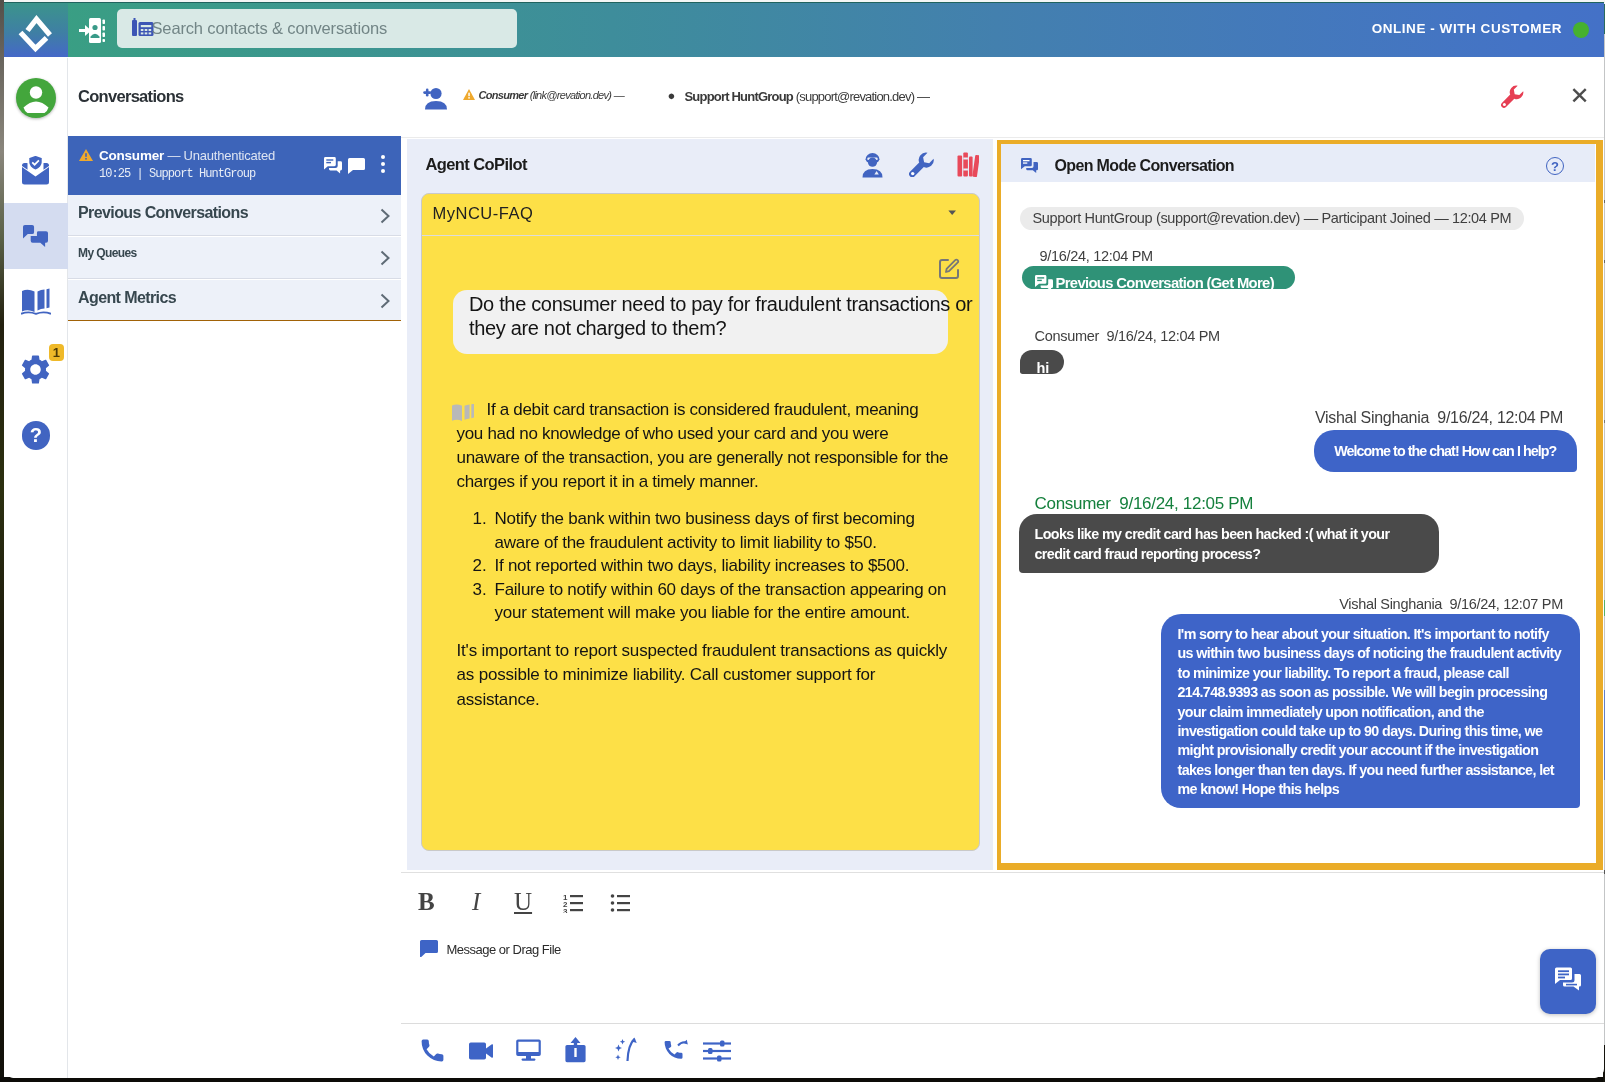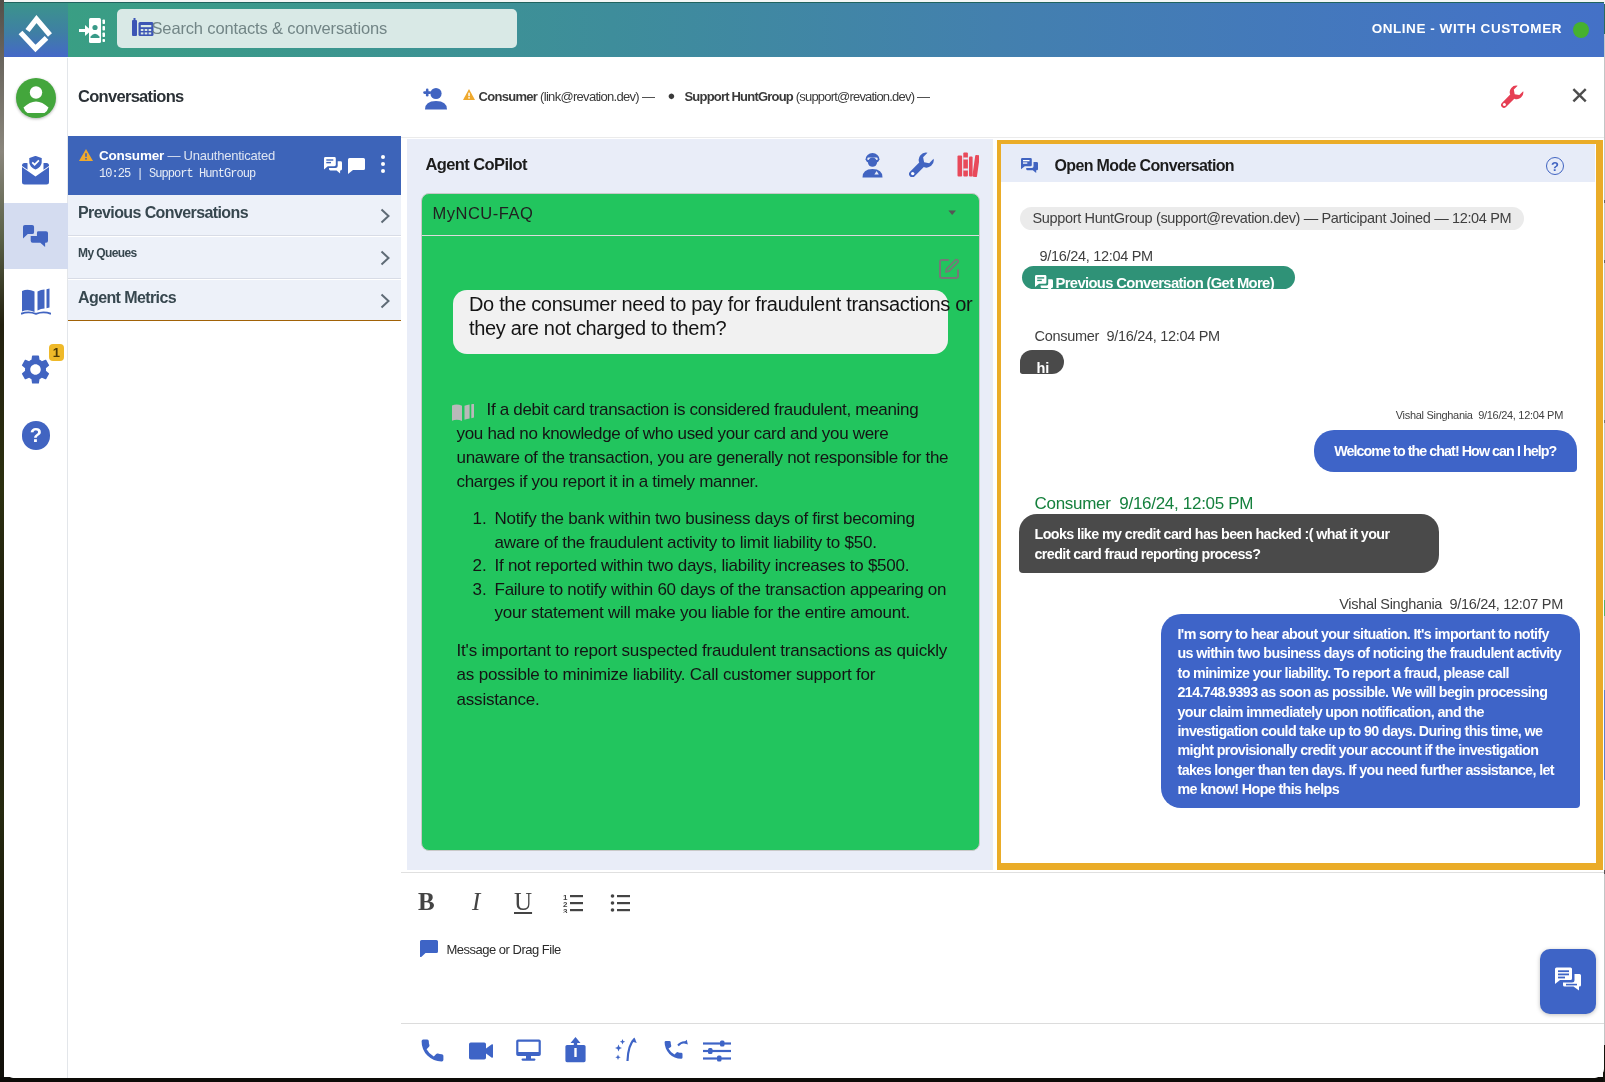--- a/index.html
+++ b/index.html
@@ -152,21 +152,21 @@
         <circle cx="16" cy="8.5" r="5.6" fill="#4164c1"></circle>
         <path d="M5 24.5 q0 -8.5 11 -8.5 q11 0 11 8.5 z" fill="#4164c1"></path>
         <rect x="3.2" y="6.3" width="8" height="2.6" rx="1.3" fill="#4164c1"></rect>
         <rect x="5.9" y="3.6" width="2.6" height="8" rx="1.3" fill="#4164c1"></rect>
       </svg>
       <svg class="abs" style="left:62.5px;top:31px;" width="12" height="11" viewBox="0 0 12 11">
           <path d="M6 0 L12 11 L0 11 Z" fill="#efa92d"></path>
           <rect x="5.3" y="3.7" width="1.5" height="3.5" fill="#fff"></rect>
           <rect x="5.3" y="8.1" width="1.5" height="1.5" fill="#fff"></rect>
         </svg>
-      <div class="abs" style="left:78px;top:31px;font-size:13px;letter-spacing:-0.7px;color:#3a3a3a;"><b>Consumer</b> (link@revation.dev) —</div>
+      <div class="abs" style="left:78px;top:31px;font-size:11px;letter-spacing:-0.7px;color:#3a3a3a;font-style:italic;"><b>Consumer</b> (link@revation.dev) —</div>
       <div class="abs" style="left:267px;top:30px;font-size:13px;color:#3a3a3a;">●</div>
       <div class="abs" style="left:284px;top:31px;font-size:13px;letter-spacing:-0.8px;color:#3a3a3a;"><b>Support HuntGroup</b> (support@revation.dev) —</div>
       <svg class="abs" style="left:1100.5px;top:27px;" width="23" height="23" viewBox="0 0 23 23">
         <path fill="#e63e53" d="M22.2 6.2 a6.6 6.6 0 0 1 -8.9 7.5 L5 22 a2.9 2.9 0 0 1 -4.1 -4.1 L9.2 9.6 a6.6 6.6 0 0 1 7.5 -8.9 L12.8 4.6 l0.9 4.6 4.6 0.9 z"></path>
         <circle cx="3.4" cy="19.6" r="1.5" fill="#fff"></circle>
       </svg>
       <div class="abs" style="left:1169px;top:24px;font-size:24px;color:#4d4d4d;">✕</div>
     </div>
 
     <div class="abs" id="copilot" style="left:6px;top:81px;width:586px;height:731.5px;background:#e9edf8;">
@@ -187,21 +187,21 @@
           <rect x="0.5" y="3.5" width="4.6" height="21" rx="1"></rect>
           <rect x="6.3" y="0.5" width="4.6" height="24" rx="1"></rect>
           <rect x="16.8" y="3" width="4.6" height="22" rx="1" transform="rotate(8 19 14)"></rect>
           <rect x="12" y="4.5" width="3.6" height="20" rx="1"></rect>
         </g>
         <g fill="#e9edf8">
             <rect x="6.3" y="5.5" width="4.6" height="2"></rect>
             <rect x="6.3" y="16.5" width="4.6" height="2"></rect>
           </g>
       </svg>
-      <div class="abs" style="left:14px;top:54.5px;width:559px;height:658px;background:#22c55e;border:1px solid #c9c9c9;border-radius:8px;">
+      <div class="abs" style="left:14px;top:54.5px;width:559px;height:658px;background:#fde047;border:1px solid #c9c9c9;border-radius:8px;">
         <div class="abs" style="left:0;top:0;width:557px;height:42px;border-bottom:1px solid #dcdcdc;">
           <div class="abs" style="left:11px;top:10px;font-size:16.5px;letter-spacing:0.5px;color:#212121;">MyNCU-FAQ</div>
           <div class="abs" style="right:20px;top:11px;font-size:13px;color:#555;transform:scaleY(0.62);">▼</div>
         </div>
         <svg class="abs" style="left:516px;top:64px;" width="22" height="22" viewBox="0 0 22 22">
           <path d="M10 2 H4 Q2 2 2 4 V18 Q2 20 4 20 H18 Q20 20 20 18 V12" stroke="#777" stroke-width="2" fill="none" stroke-linecap="round"></path>
           <path d="M8 14 L8.6 10.8 L17.2 2.2 Q18.4 1 19.6 2.2 Q20.8 3.4 19.6 4.6 L11 13.2 Z" fill="none" stroke="#777" stroke-width="1.8" stroke-linejoin="round"></path>
         </svg>
         <div class="abs" style="left:31.5px;top:96px;width:495px;height:63.5px;background:#f1f1f1;border-radius:14px;">
           <div class="abs" style="left:16px;top:2px;font-size:20px;letter-spacing:-0.33px;line-height:24px;color:#141414;white-space:nowrap;">Do the consumer need to pay for fraudulent transactions or<br>they are not charged to them?</div>
@@ -234,21 +234,21 @@
         <svg class="abs" style="left:13px;top:9px;" width="18" height="18" viewBox="0 0 18 18">
           <path d="M0 1.4 Q0 0 1.4 0 L10 0 Q11.4 0 11.4 1.4 L11.4 7.4 Q11.4 8.8 10 8.8 L4 8.8 L0 12 Z" fill="#fff"></path>
           <rect x="2.2" y="2.2" width="7" height="1.4" fill="#2f9277"></rect>
             <rect x="2.2" y="4.7" width="4.6" height="1.4" fill="#2f9277"></rect>
           <path d="M13.2 4.3 L16.6 4.3 Q18 4.3 18 5.7 L18 11.7 Q18 13.1 16.6 13.1 L16.1 13.1 L16.1 16 L12.5 13.1 L7 13.1 Q5.6 13.1 5.6 11.7 L5.6 10.6 L11.7 10.6 Q13.2 10.6 13.2 8.8 Z" fill="#fff"></path>
         </svg>
         <div class="abs" style="left:34px;top:9px;font-size:14.8px;letter-spacing:-0.65px;font-weight:bold;color:#fff;white-space:nowrap;">Previous Conversation (Get More)</div>
       </div>
       <div class="abs" style="left:34px;top:184px;font-size:14.5px;letter-spacing:-0.3px;color:#3f3f3f;">Consumer&nbsp;&nbsp;9/16/24, 12:04 PM</div>
       <div class="abs" style="left:19px;top:206.5px;width:44px;height:24px;background:#4a4a4a;border-radius:18px 18px 18px 4px;color:#fff;font-size:14.5px;font-weight:bold;line-height:36px;padding-left:17px;">hi</div>
-      <div class="abs" style="right:32.5px;top:265.5px;font-size:11px;letter-spacing:-0.3px;color:#3f3f3f;white-space:nowrap;">Vishal Singhania&nbsp;&nbsp;9/16/24, 12:04 PM</div>
+      <div class="abs" style="right:32.5px;top:265.5px;font-size:16px;letter-spacing:-0.3px;color:#3f3f3f;white-space:nowrap;">Vishal Singhania&nbsp;&nbsp;9/16/24, 12:04 PM</div>
       <div class="abs" style="right:19px;top:286.5px;width:262.5px;height:42px;background:#3e64c8;border-radius:20px 20px 4px 20px;color:#fff;font-size:14.3px;letter-spacing:-0.95px;font-weight:bold;line-height:42px;text-align:center;white-space:nowrap;">Welcome to the chat! How can I help?</div>
       <div class="abs" style="left:34px;top:350px;font-size:17px;letter-spacing:-0.3px;color:#15803d;">Consumer&nbsp;&nbsp;9/16/24, 12:05 PM</div>
       <div class="abs" style="left:18px;top:370.5px;width:420px;height:59px;background:#4a4a4a;border-radius:18px 18px 18px 4px;color:#fff;font-size:14.3px;letter-spacing:-0.59px;font-weight:bold;line-height:19.5px;padding:11px 0 0 16px;white-space:nowrap;">Looks like my credit card has been hacked :( what it your<br>credit card fraud reporting process?</div>
       <div class="abs" style="right:32.5px;top:452.5px;font-size:14.5px;letter-spacing:-0.3px;color:#3f3f3f;white-space:nowrap;">Vishal Singhania&nbsp;&nbsp;9/16/24, 12:07 PM</div>
       <div class="abs" style="right:15.5px;top:470.5px;width:419.5px;height:193.5px;background:#3e64c8;border-radius:20px 20px 4px 20px;color:#fff;font-size:14.3px;letter-spacing:-0.62px;font-weight:bold;line-height:19.4px;padding:11px 0 0 17px;white-space:nowrap;">I'm sorry to hear about your situation. It's important to notify<br>us within two business days of noticing the fraudulent activity<br>to minimize your liability. To report a fraud, please call<br>214.748.9393 as soon as possible. We will begin processing<br>your claim immediately upon notification, and the<br>investigation could take up to 90 days. During this time, we<br>might provisionally credit your account if the investigation<br>takes longer than ten days. If you need further assistance, let<br>me know! Hope this helps</div>
     </div>
 
     <div class="abs" style="left:0;top:814px;width:1203px;height:1px;background:#e0e0e0;"></div>
     <div class="abs" style="left:17.5px;top:830px;font-family:'Liberation Serif',serif;font-size:25px;font-weight:bold;color:#444;">B</div>
     <div class="abs" style="left:71.5px;top:830px;font-family:'Liberation Serif',serif;font-size:25px;font-style:italic;color:#444;">I</div>

